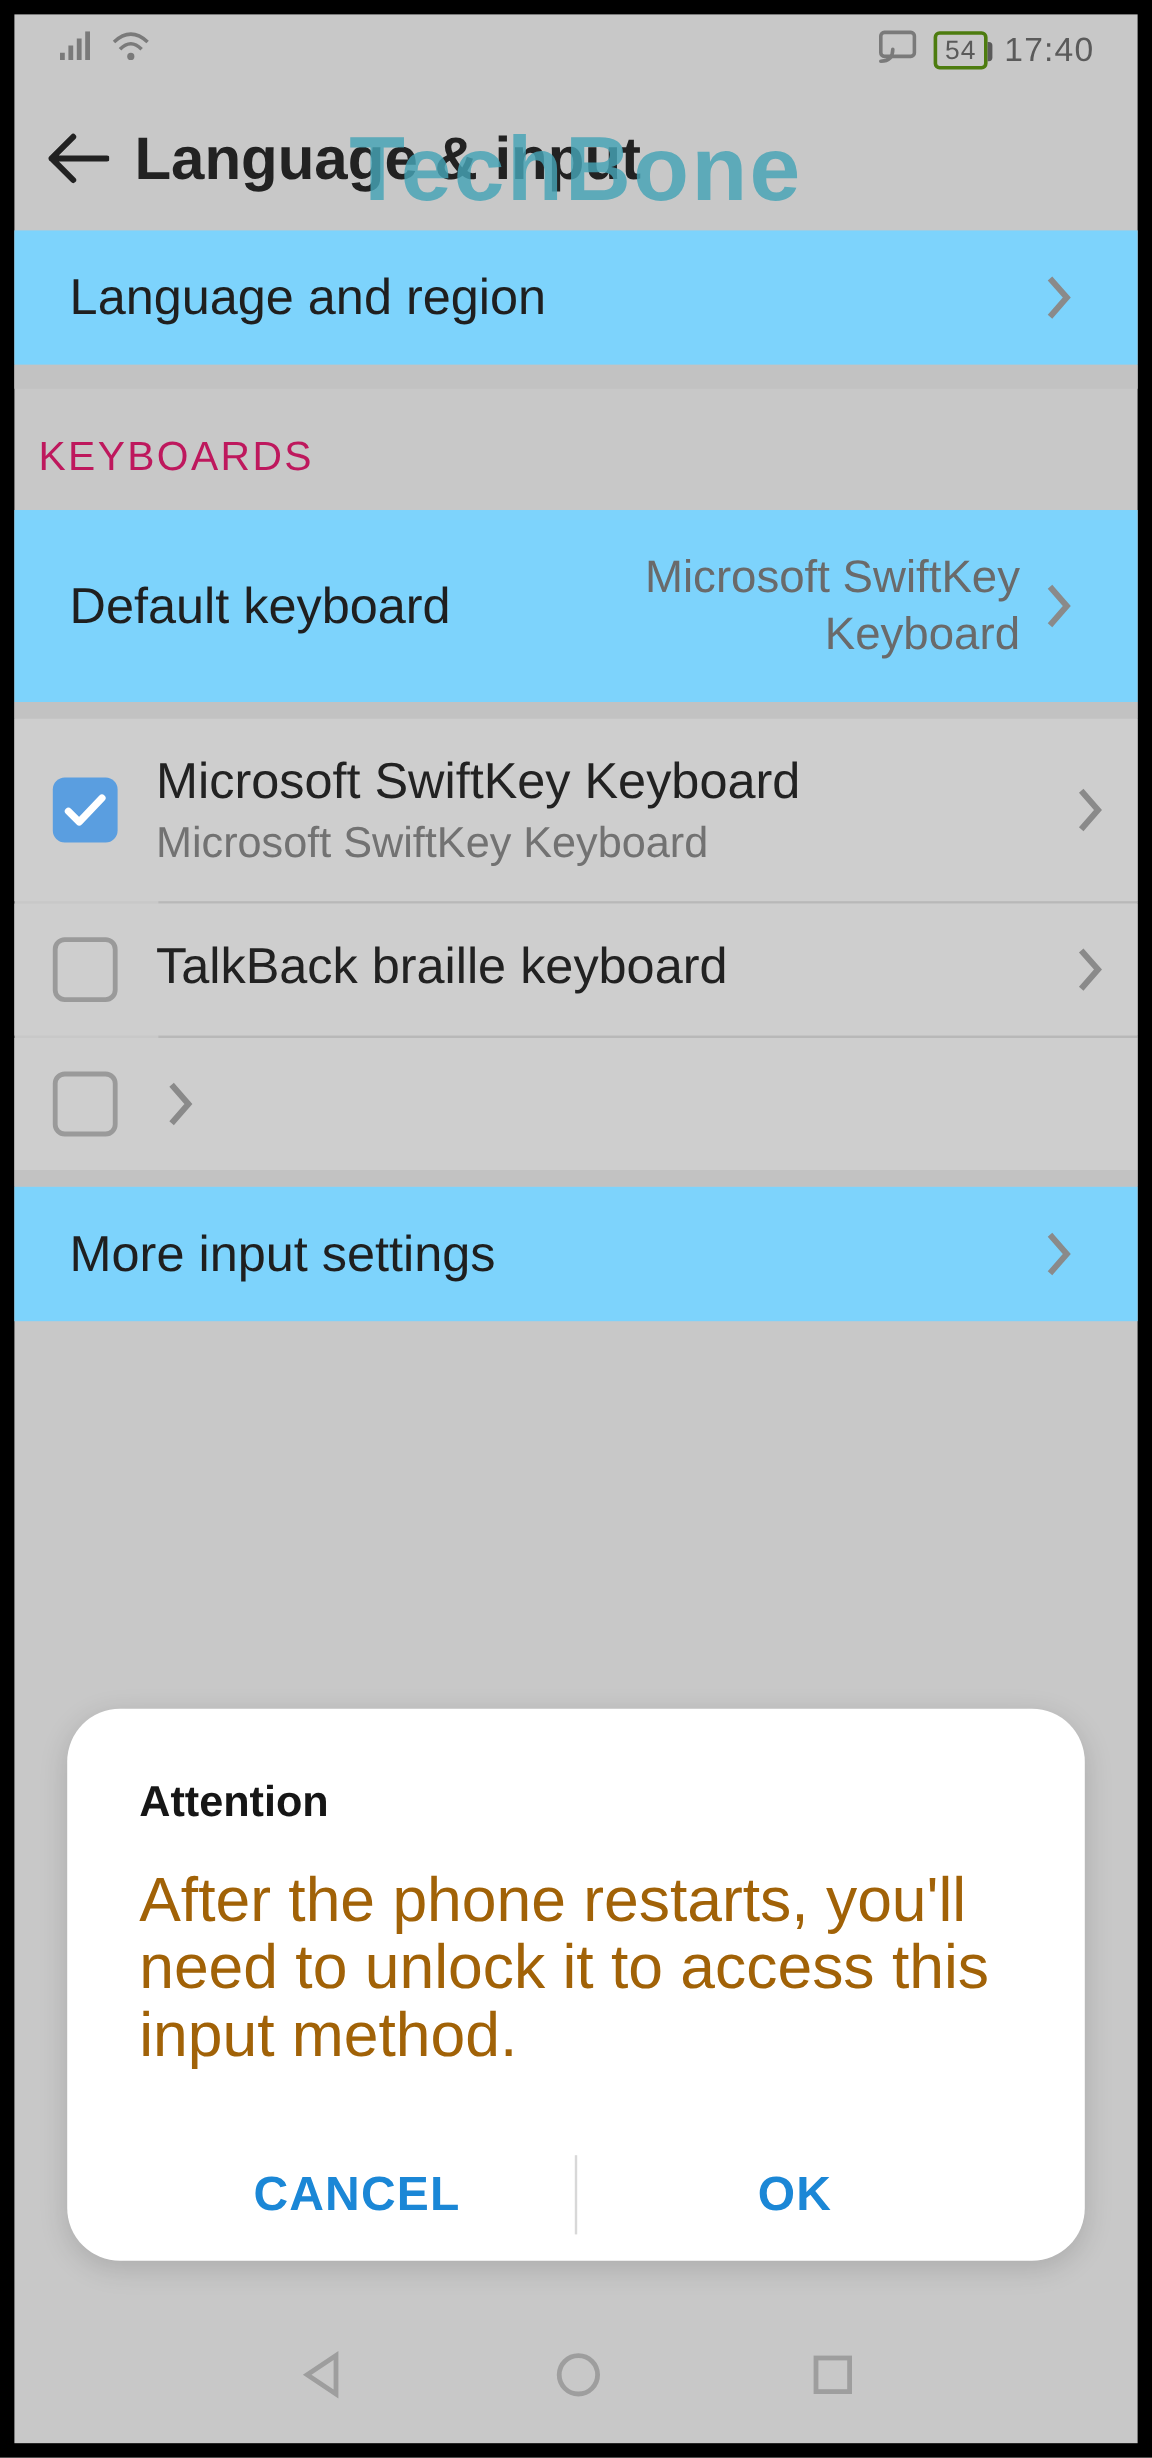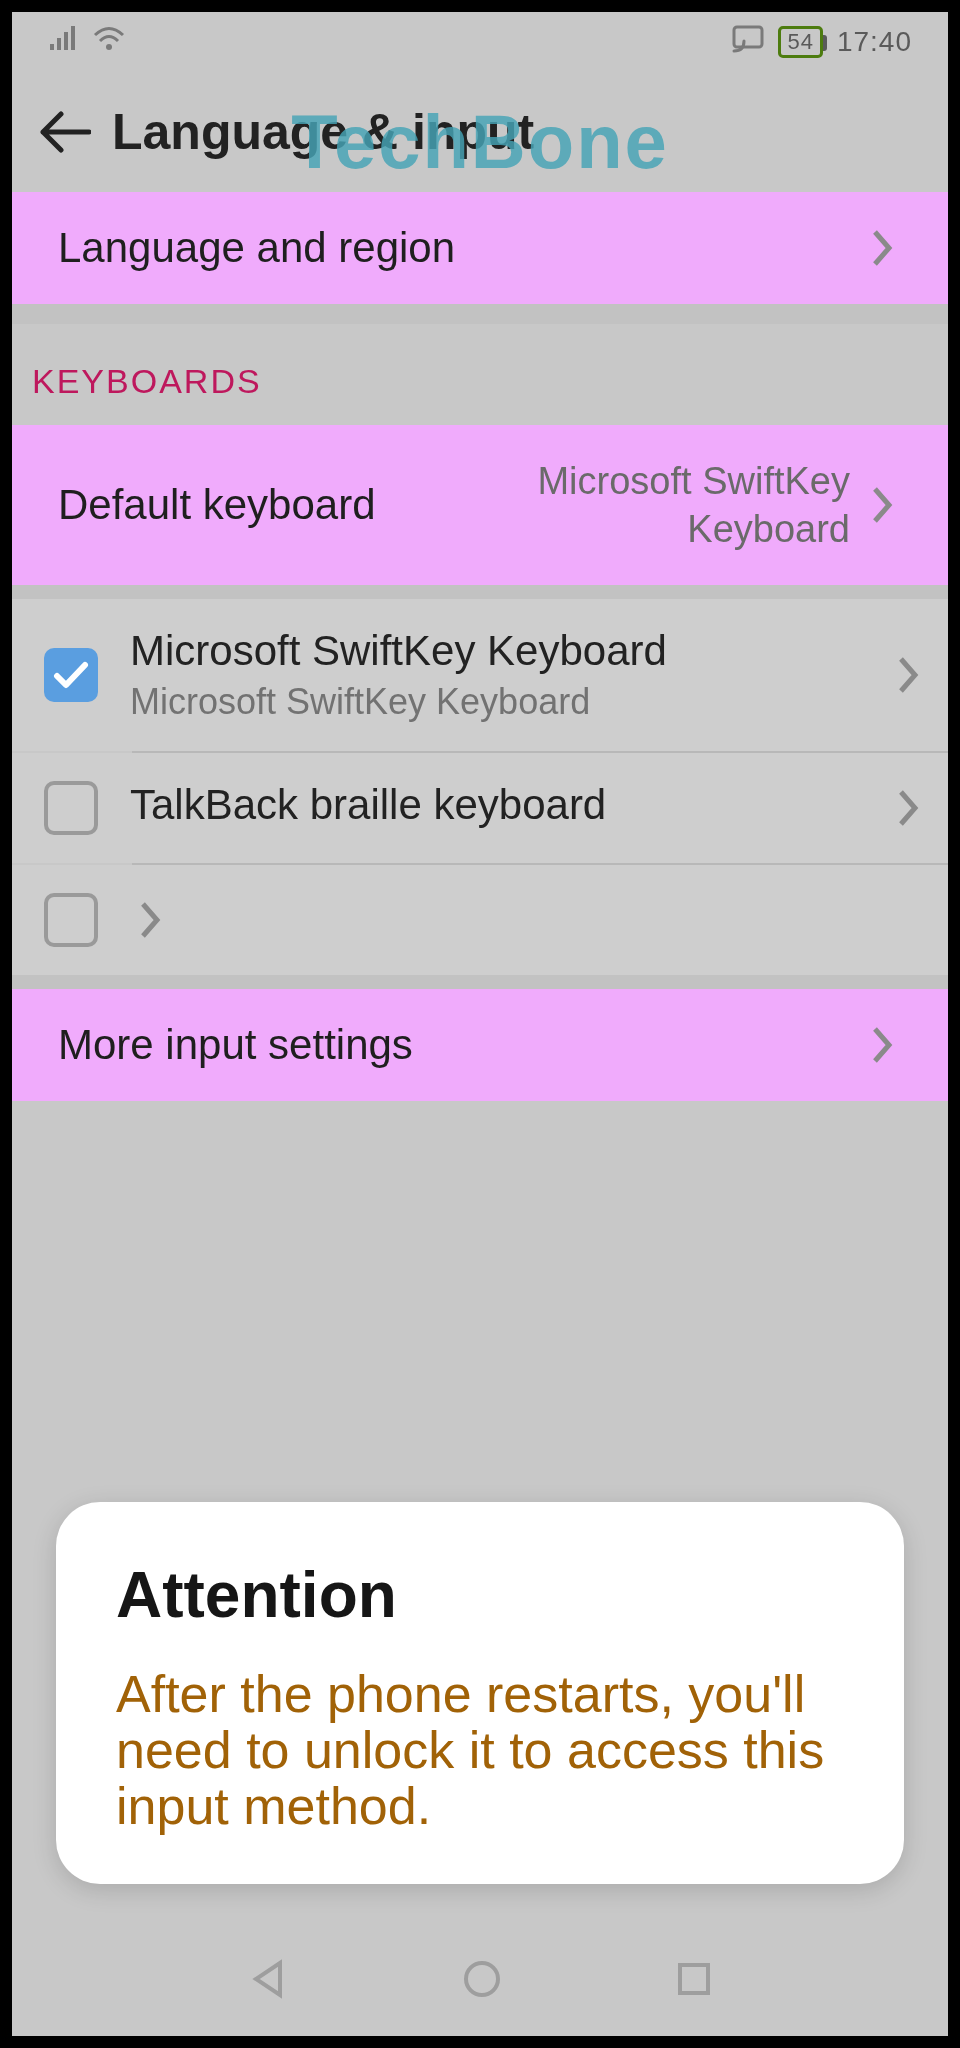--- a/index.html
+++ b/index.html
@@ -40,21 +40,21 @@
   .watermark {
     position: absolute;
     top: 86px; left: 50%; transform: translateX(-50%);
     font-size: 76px; font-weight: 600; color: #46a4b6;
     opacity: .82; pointer-events: none; letter-spacing: 2px;
     white-space: nowrap;
   }
 
   
   .row {
-    background: #f0abfc;
+    background: #7dd3fc;
     padding: 32px 46px;
     display: flex; align-items: center; justify-content: space-between;
   }
   .row .label { font-size: 42px; color: #1f1f1f; }
   .row .value { font-size: 38px; color: #6a6a6a; text-align: right; line-height: 48px; }
   .gap { height: 20px; background: #c2c2c2; }
   .section-header { padding: 38px 20px 24px; font-size: 34px; color: #be185d; letter-spacing: 2px; font-weight: 500; }
 
   .thin-gap { height: 14px; background: #c2c2c2; }
 
@@ -87,21 +87,21 @@
 
   
   .dialog {
     position: absolute;
     left: 44px; right: 44px;
     bottom: 152px;
     background: #fff; border-radius: 44px;
     padding: 56px 60px 0;
     box-shadow: 0 6px 24px rgba(0,0,0,.15);
   }
-  .dialog-title { font-size: 64px; font-weight: 700; color:#161616; margin-bottom: 34px; }
+  .dialog-title { font-size: 36px; font-weight: 700; color:#161616; margin-bottom: 34px; }
   .dialog-msg   { font-size: 52px; color:#a16207; line-height: 56px; margin-bottom: 50px; }
   .dialog-actions { display:flex; height: 110px; }
   .dialog-btn { flex:1; display:flex; align-items:center; justify-content:center;
                 font-size: 40px; font-weight: 600; color:#1b87d6; letter-spacing:1px; }
   .dialog-sep { width:2px; background:#d8d8d8; margin:22px 0; }
 
   .arrow-svg { stroke:#222; stroke-width:5; fill:none; }
 </style>
 </head>
 <body>
@@ -237,15 +237,20 @@
     <span>
       <svg width="40" height="40" viewBox="0 0 40 40" stroke-width="4">
           <rect x="6" y="6" width="28" height="28"></rect>
         </svg>
     </span>
   </div>
 
   <div class="dialog">
     <div class="dialog-title">Attention</div>
     <div class="dialog-msg">After the phone restarts, you'll need to unlock it to access this input method.</div>
+    <div class="dialog-actions">
+      <div class="dialog-btn">CANCEL</div>
+      <div class="dialog-sep"></div>
+      <div class="dialog-btn">OK</div>
+    </div>
   </div>
 
 </div>
 
 </body></html>

